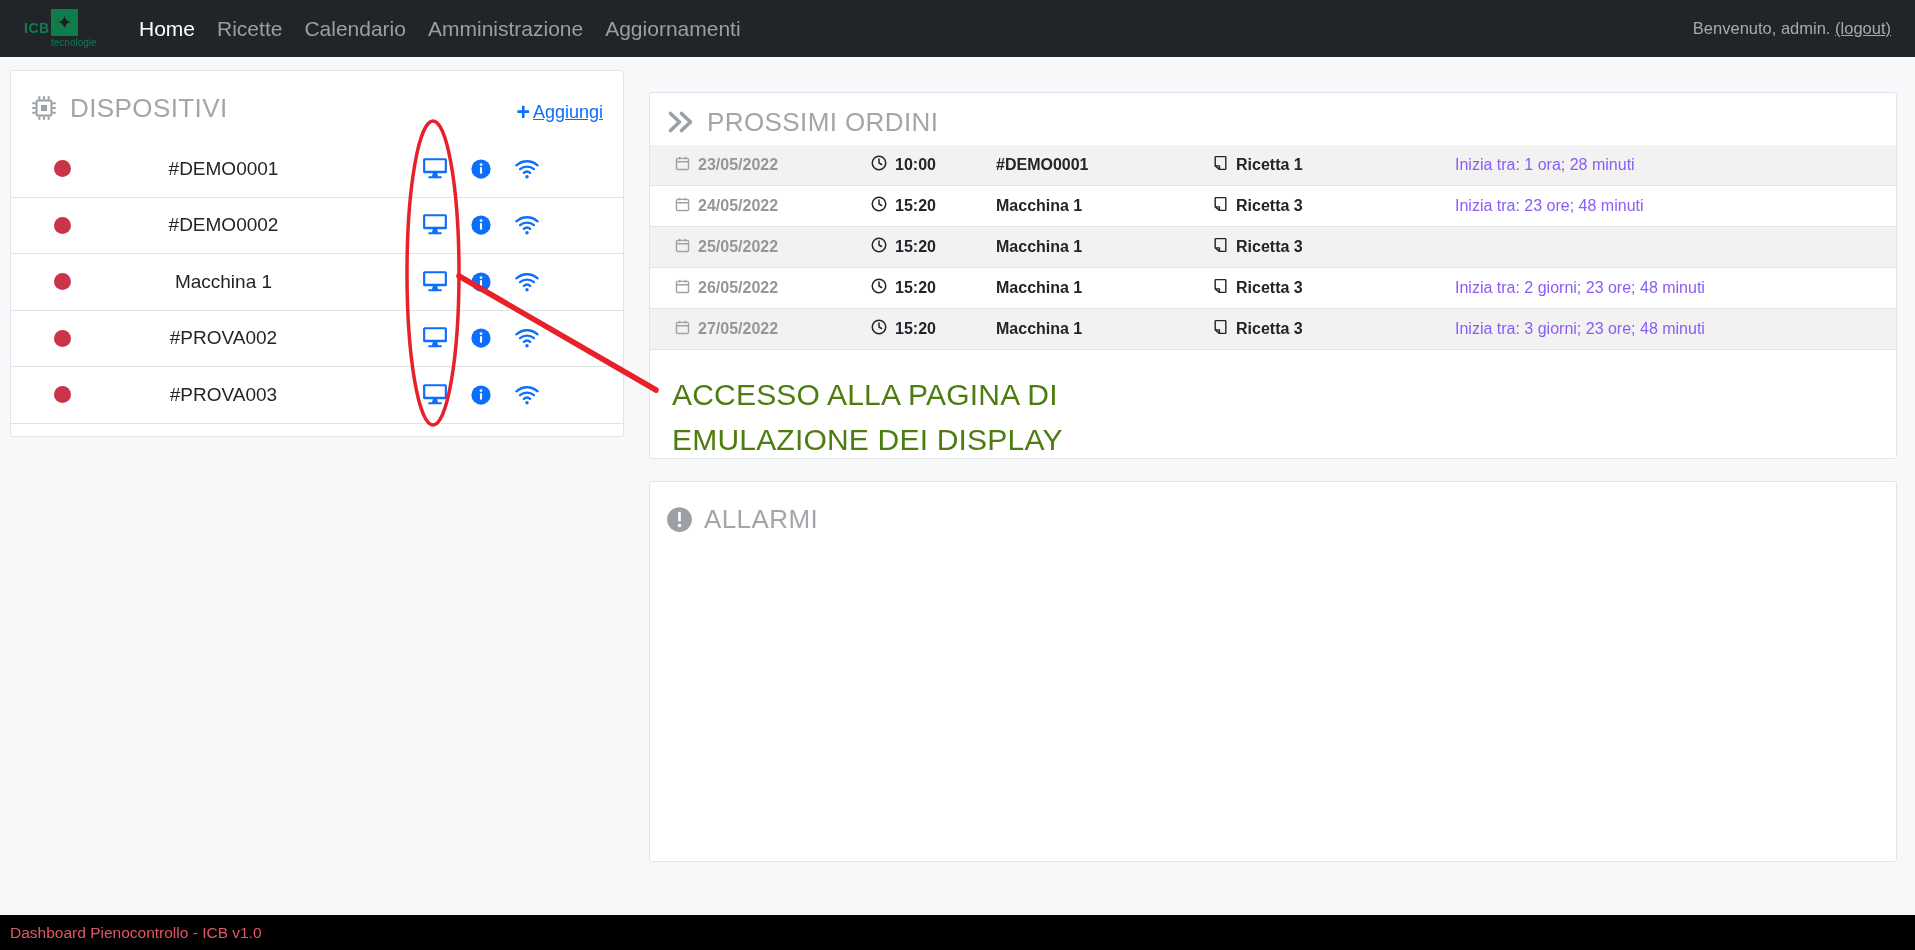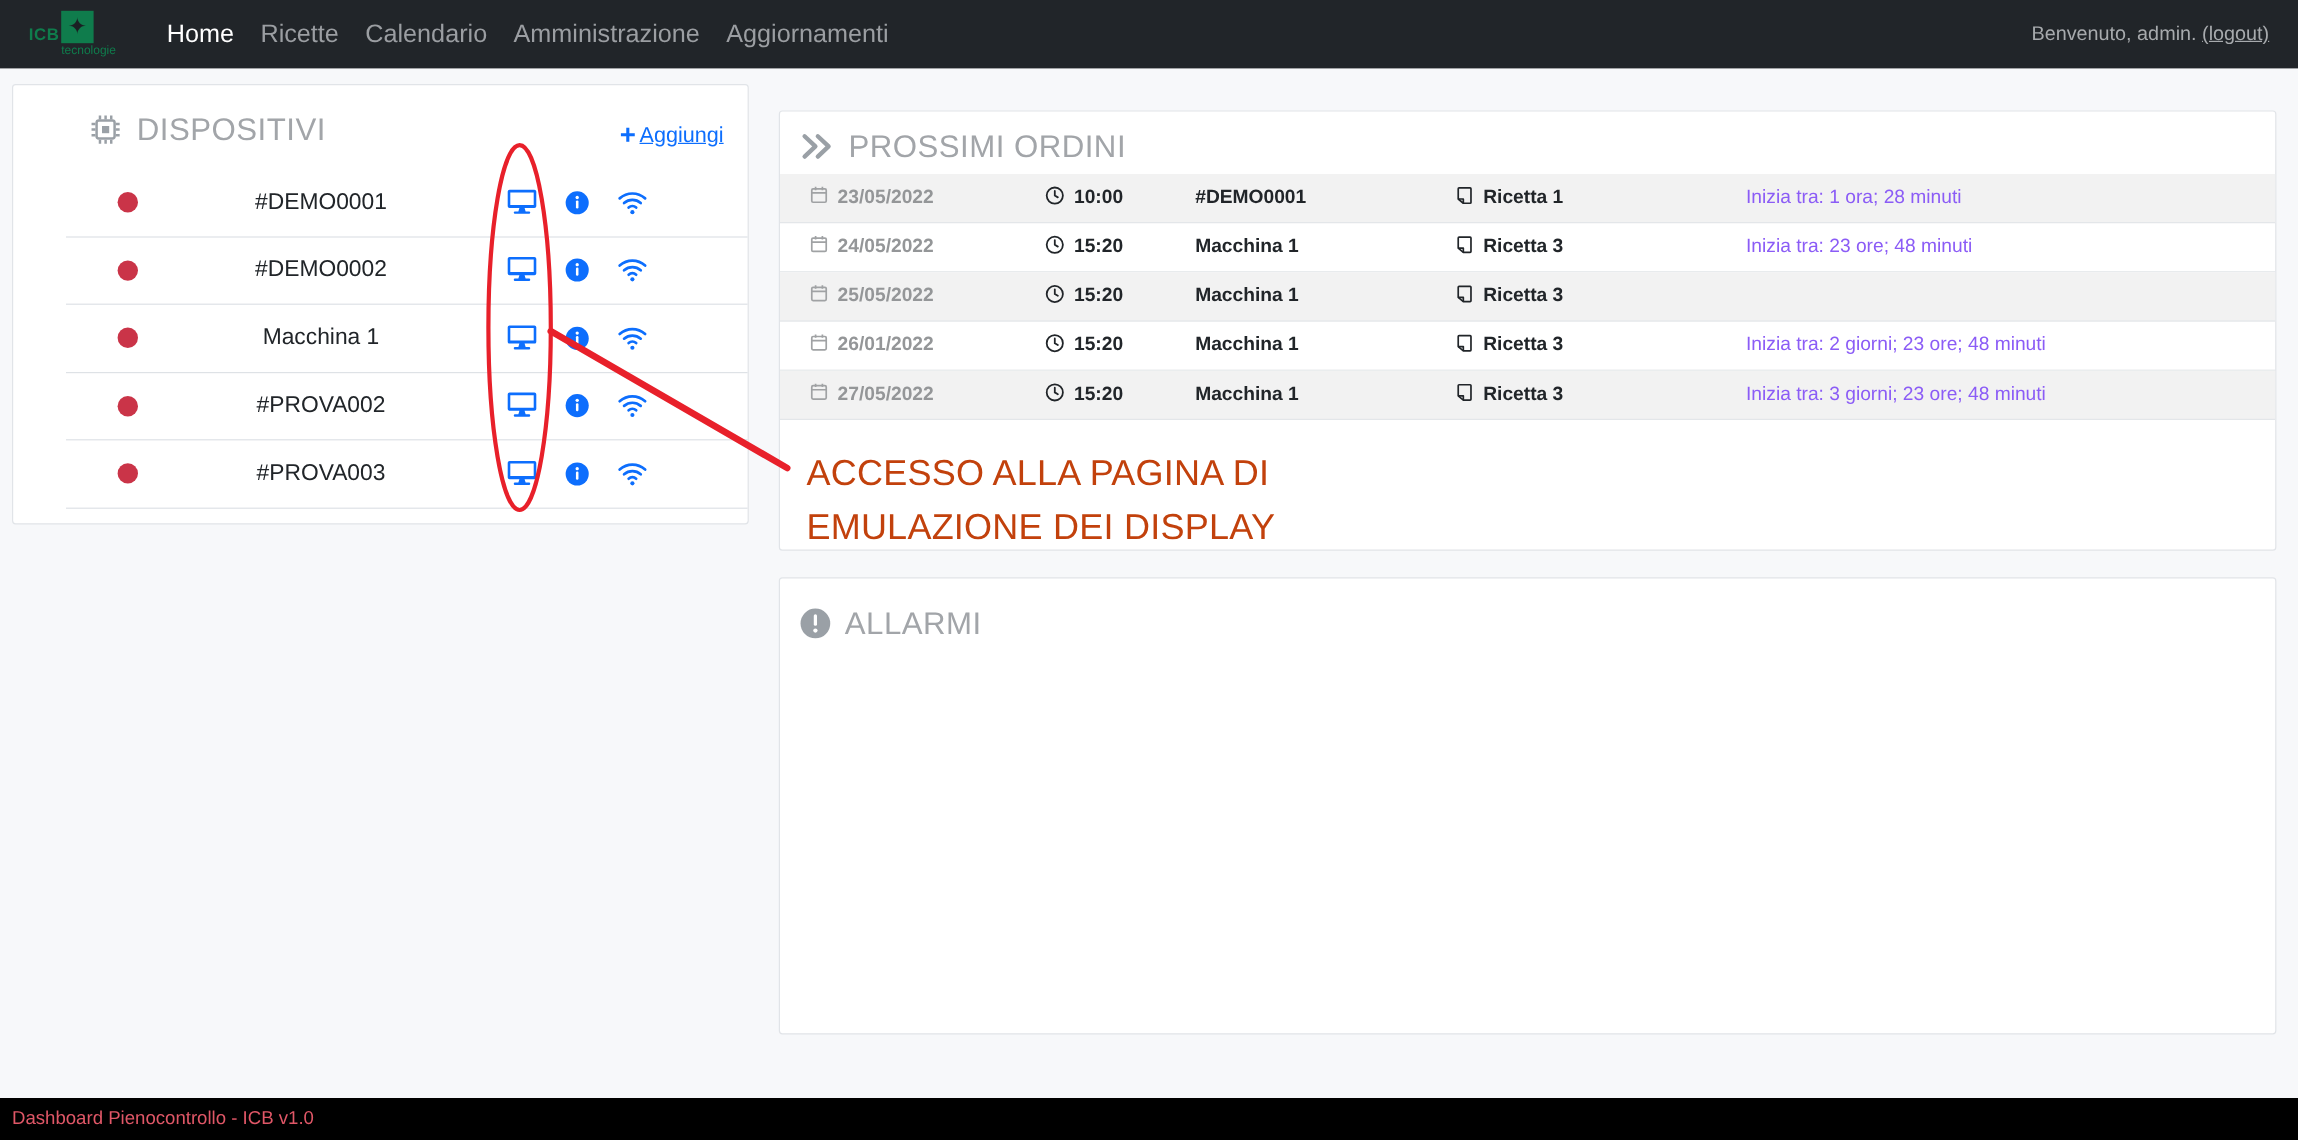--- a/index.html
+++ b/index.html
@@ -25,21 +25,21 @@
   .nav-link{display:block;padding:9px 11px;font-size:21px;color:#9b9ea2;text-decoration:none;cursor:pointer;}
   .nav-link.active{color:#ffffff;}
   .welcome{margin-left:auto;color:#a7aaad;font-size:16.5px;}
   .logout-link{color:#a7aaad;text-decoration:underline;cursor:pointer;}
 
   
   .panel{
     position:absolute;background:#fff;border:1px solid #e1e4e8;border-radius:3px;
     box-sizing:border-box;
   }
-  #devices-panel{left:10px;top:70px;width:614px;height:367px;padding-left:44px;}
+  #devices-panel{left:10px;top:70px;width:614px;height:367px;}
   #orders-panel {left:649px;top:92px;width:1248px;height:367px;}
   #alarms-panel {left:649px;top:481px;width:1248px;height:381px;}
 
   .panel-header{display:flex;align-items:center;color:#a2a5a9;}
   #devices-panel .panel-header{height:66px;padding:4px 18px 0 18px;}
   #orders-panel .panel-header{height:46px;padding:6px 16px 0 16px;}
   #alarms-panel .panel-header{height:58px;padding:8px 16px 0 16px;}
   .panel-title{font-size:26px;letter-spacing:.4px;margin-left:11px;white-space:nowrap;}
   .hdr-icon{display:inline-flex;flex:0 0 auto;color:#9aa0a6;}
 
@@ -70,21 +70,21 @@
   }
   .order-row.striped{background:#f2f2f2;}
   .cell{display:flex;align-items:center;gap:7px;font-size:16px;color:#212529;font-weight:bold;white-space:nowrap;}
   .cell.date{color:#949698;padding-left:10px;}
   .cell.starts{color:#8b5cf6;font-weight:normal;font-size:16px;}
   .cell svg{flex:0 0 auto;}
 
   
   #annotation-overlay{position:absolute;left:0;top:0;width:1915px;height:950px;pointer-events:none;z-index:50;}
   #annotation-caption{
-    position:absolute;left:672px;top:372px;z-index:51;color:#c2410c;
+    position:absolute;left:672px;top:372px;z-index:51;color:#4d7c0f;
     font-size:30px;line-height:45px;letter-spacing:.2px;pointer-events:none;
   }
 
   
   .footer{
     position:absolute;left:0;bottom:0;width:100%;height:35px;background:#000000;
     display:flex;align-items:center;padding-left:10px;box-sizing:border-box;
     font-size:15.5px;color:#e05767;
   }
 </style>
@@ -442,21 +442,21 @@
       <div class="order-row">
     <span class="cell date">
       <span>
         <svg width="17" height="17" viewBox="0 0 24 24">
           <g stroke="#a0a2a4" stroke-width="2" fill="none">
             <rect x="3.5" y="4.8" width="17" height="15.7" rx="1.5"></rect>
             <path d="M3.5 9.6h17 M8 2.4v4 M16 2.4v4"></path>
           </g>
         </svg>
       </span>
-      <span>26/01/2022</span>
+      <span>26/05/2022</span>
     </span>
     <span class="cell time">
       <span>
         <svg width="18" height="18" viewBox="0 0 24 24">
           <circle cx="12" cy="12" r="9" fill="none" stroke="#212529" stroke-width="2"></circle>
           <path d="M12 6.8V12l3.4 2" fill="none" stroke="#212529" stroke-width="2" stroke-linecap="round"></path>
         </svg>
       </span>
       <span>15:20</span>
     </span>

